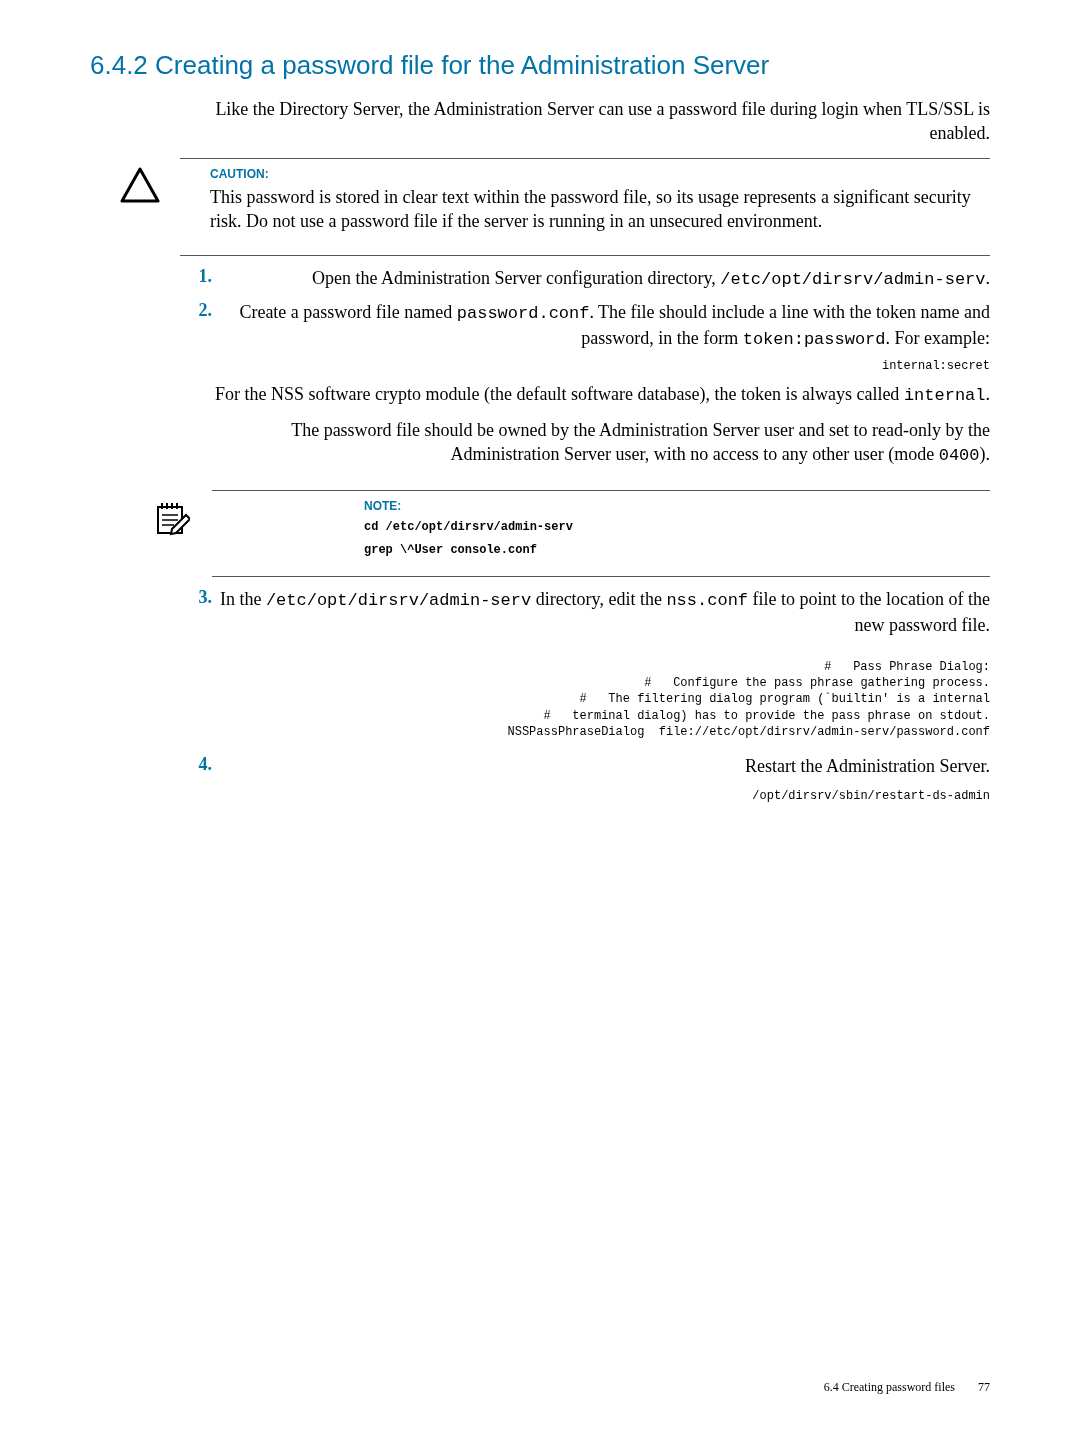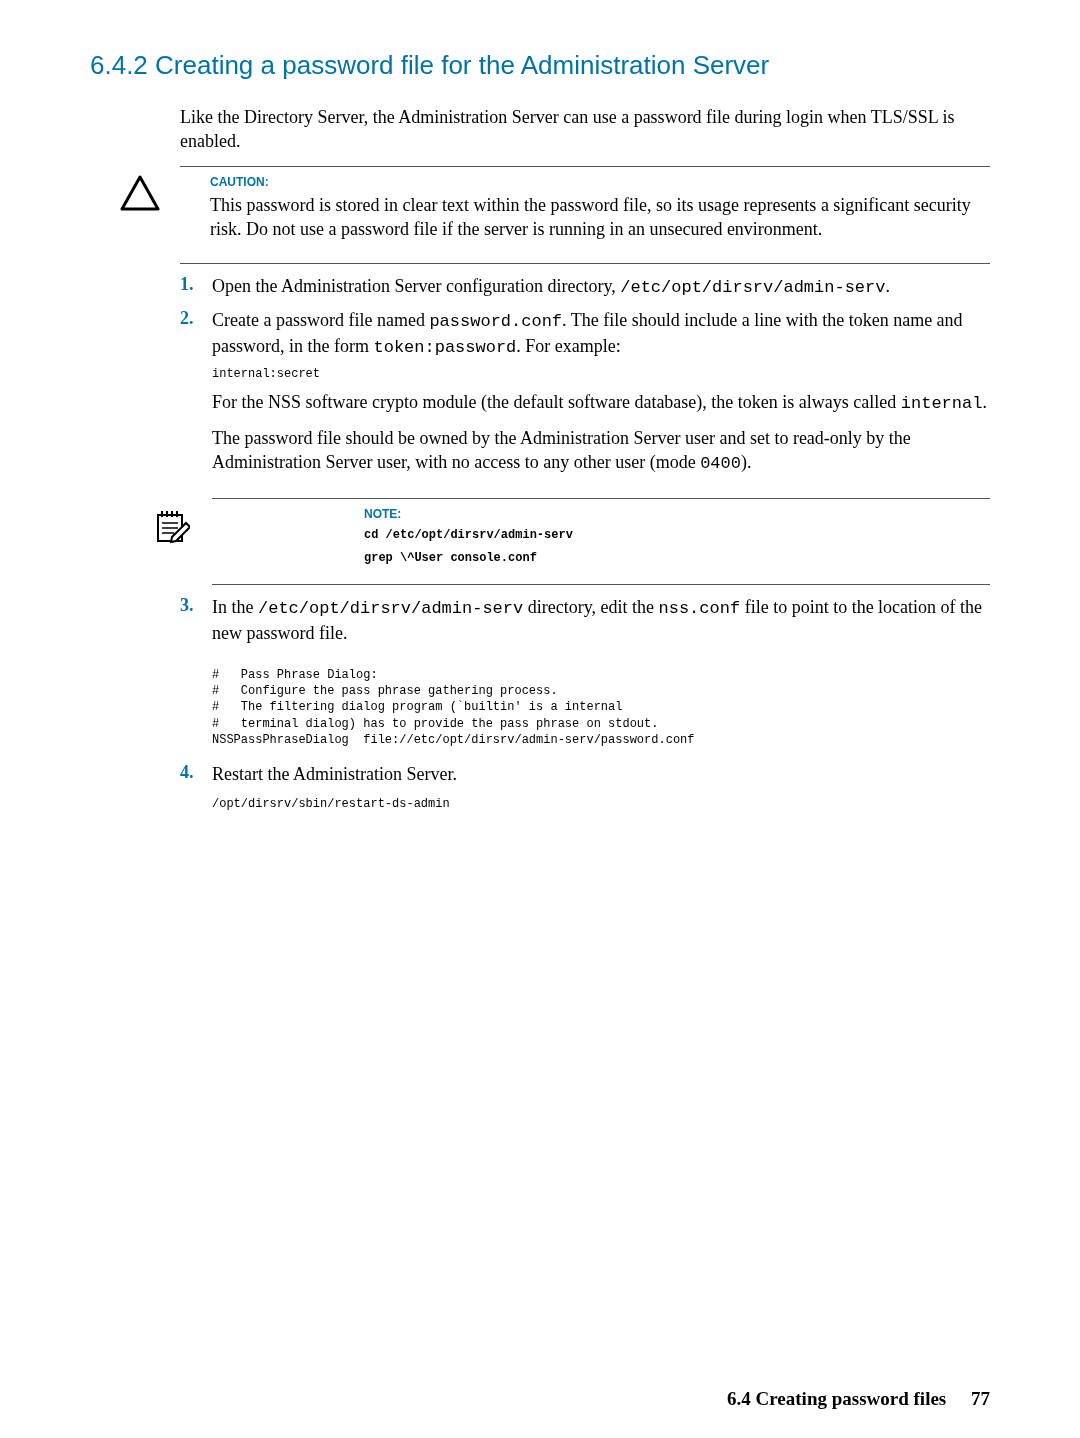--- a/index.html
+++ b/index.html
@@ -13,24 +13,25 @@
     position: relative;
   }
   .page {
     padding: 50px 90px 60px 90px;
   }
   h2.section-heading {
     font-family: "Trebuchet MS", "Lucida Sans", Arial, sans-serif;
     color: #0073a8;
     font-weight: normal;
     font-size: 26px;
-    margin: 0 0 24px 0;
+    margin: 0 0 16px 0;
   }
   .indent-main {
     margin-left: 90px;
+    text-align: right;
   }
   p {
     font-size: 18px;
     line-height: 1.35;
     margin: 0 0 10px 0;
   }
   .hr-bar {
     border: none;
     border-top: 1.5px solid #555;
     margin: 12px 0 8px 0;
@@ -92,25 +93,24 @@
     font-weight: bold;
   }
   .note-wrapper {
     margin-left: 32px; 
   }
   .step-inner-p {
     margin-top: 8px;
   }
   .footer {
     position: absolute;
-    bottom: 28px;
+    bottom: 43px;
     right: 90px;
-    font-size: 19px;
+    font-size: 12px;
     font-family: "Palatino Linotype", serif;
-    font-weight: bold;
   }
   .footer .pnum {
     margin-left: 20px;
   }
   svg { display: block; }
 </style>
 </head>
 <body>
 
 <div class="page">

